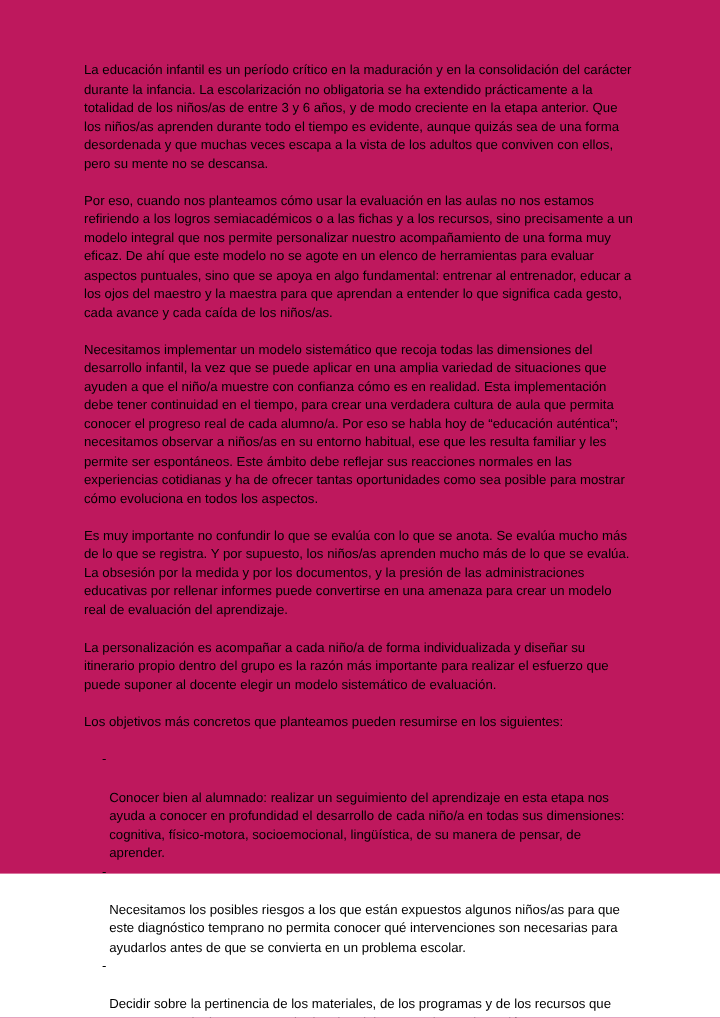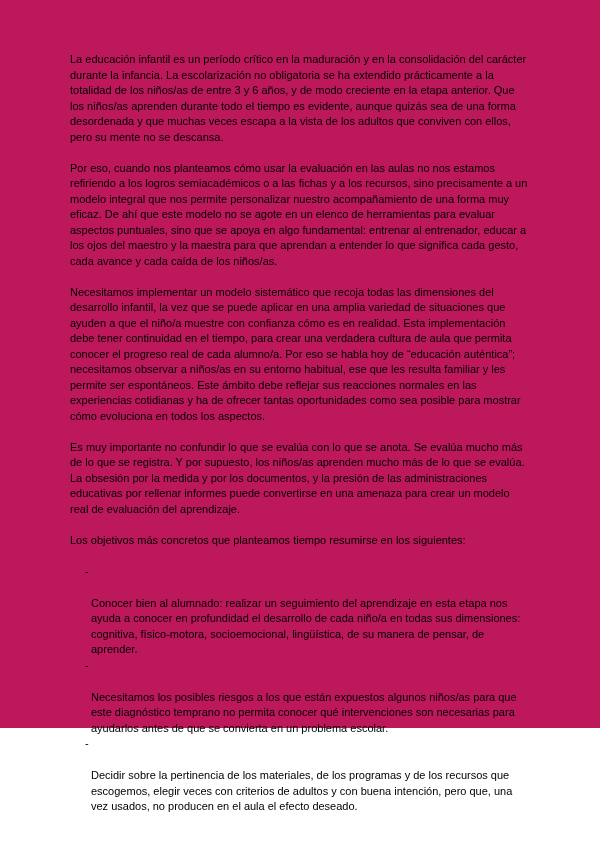--- a/index.html
+++ b/index.html
@@ -38,21 +38,22 @@
 </style>
 </head>
 <body>
 
 <div class="page">
   <div class="doc">
     <p>La educación infantil es un período crítico en la maduración y en la consolidación del carácter durante la infancia. La escolarización no obligatoria se ha extendido prácticamente a la totalidad de los niños/as de entre 3 y 6 años, y de modo creciente en la etapa anterior. Que los niños/as aprenden durante todo el tiempo es evidente, aunque quizás sea de una forma desordenada y que muchas veces escapa a la vista de los adultos que conviven con ellos, pero su mente no se descansa.</p>
     <p>Por eso, cuando nos planteamos cómo usar la evaluación en las aulas no nos estamos refiriendo a los logros semiacadémicos o a las fichas y a los recursos, sino precisamente a un modelo integral que nos permite personalizar nuestro acompañamiento de una forma muy eficaz. De ahí que este modelo no se agote en un elenco de herramientas para evaluar aspectos puntuales, sino que se apoya en algo fundamental: entrenar al entrenador, educar a los ojos del maestro y la maestra para que aprendan a entender lo que significa cada gesto, cada avance y cada caída de los niños/as.</p>
     <p>Necesitamos implementar un modelo sistemático que recoja todas las dimensiones del desarrollo infantil, la vez que se puede aplicar en una amplia variedad de situaciones que ayuden a que el niño/a muestre con confianza cómo es en realidad. Esta implementación debe tener continuidad en el tiempo, para crear una verdadera cultura de aula que permita conocer el progreso real de cada alumno/a. Por eso se habla hoy de “educación auténtica”; necesitamos observar a niños/as en su entorno habitual, ese que les resulta familiar y les permite ser espontáneos. Este ámbito debe reflejar sus reacciones normales en las experiencias cotidianas y ha de ofrecer tantas oportunidades como sea posible para mostrar cómo evoluciona en todos los aspectos.</p>
     <p>Es muy importante no confundir lo que se evalúa con lo que se anota. Se evalúa mucho más de lo que se registra. Y por supuesto, los niños/as aprenden mucho más de lo que se evalúa. La obsesión por la medida y por los documentos, y la presión de las administraciones educativas por rellenar informes puede convertirse en una amenaza para crear un modelo real de evaluación del aprendizaje.</p>
-    <p>Los objetivos más concretos que planteamos tiempo resumirse en los siguientes:</p>
+    <p>La personalización es acompañar a cada niño/a de forma individualizada y diseñar su itinerario propio dentro del grupo es la razón más importante para realizar el esfuerzo que puede suponer al docente elegir un modelo sistemático de evaluación.</p>
+    <p>Los objetivos más concretos que planteamos pueden resumirse en los siguientes:</p>
     <div class="bullet-list">
       <div class="bullet-item">
         <span class="bullet-marker">-</span>
         <span class="bullet-text">Conocer bien al alumnado: realizar un seguimiento del aprendizaje en esta etapa nos ayuda a conocer en profundidad el desarrollo de cada niño/a en todas sus dimensiones: cognitiva, físico-motora, socioemocional, lingüística, de su manera de pensar, de aprender.</span>
       </div>
       <div class="bullet-item">
         <span class="bullet-marker">-</span>
         <span class="bullet-text">Necesitamos los posibles riesgos a los que están expuestos algunos niños/as para que este diagnóstico temprano no permita conocer qué intervenciones son necesarias para ayudarlos antes de que se convierta en un problema escolar.</span>
       </div>
       <div class="bullet-item">

